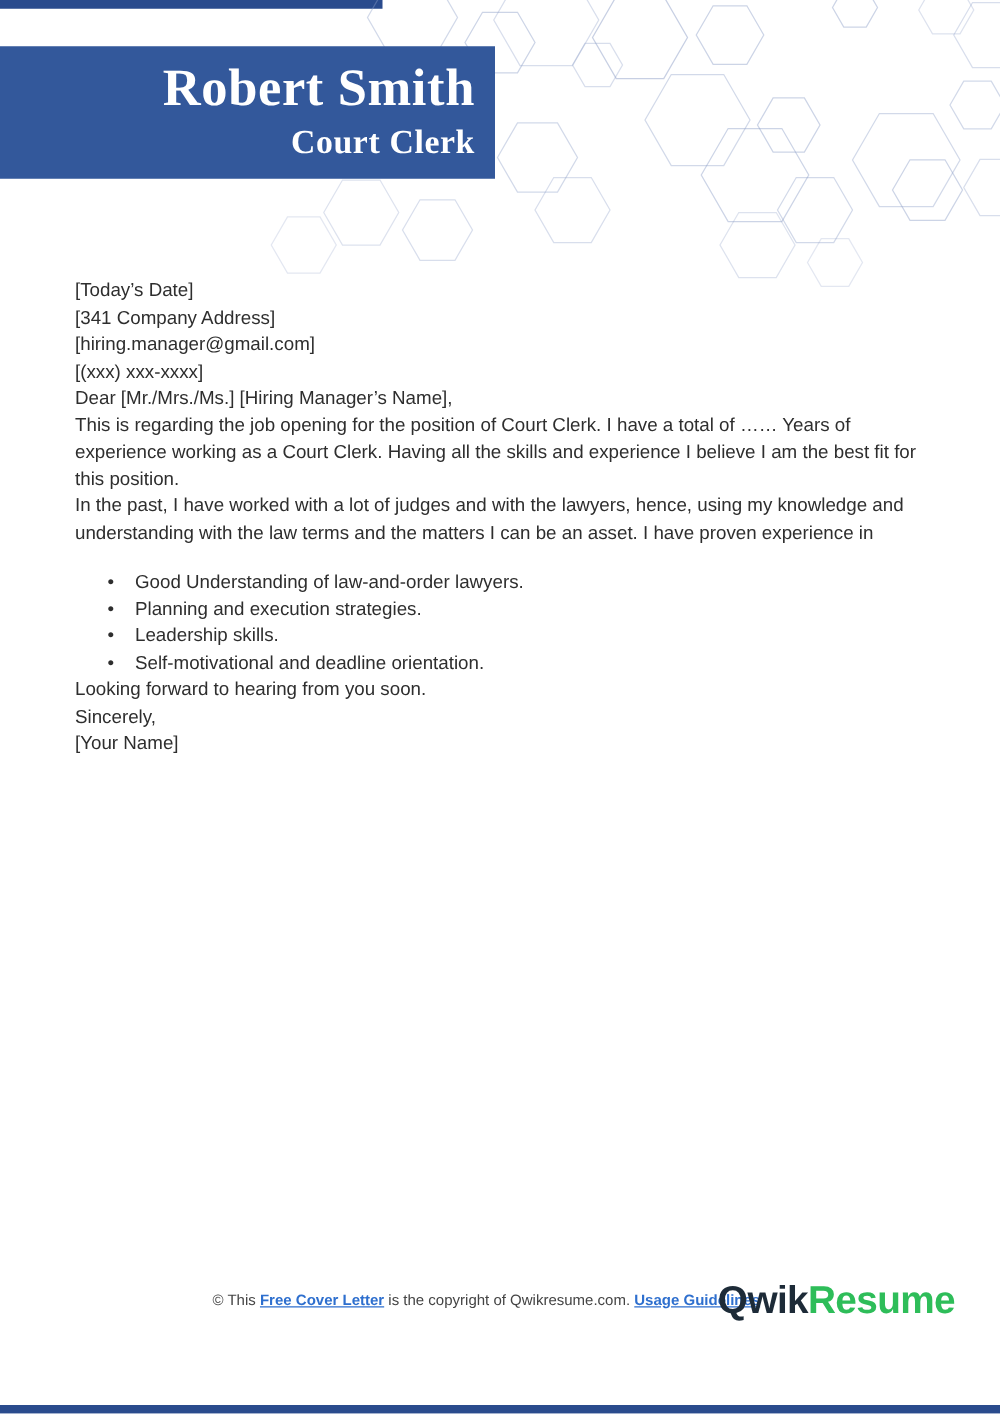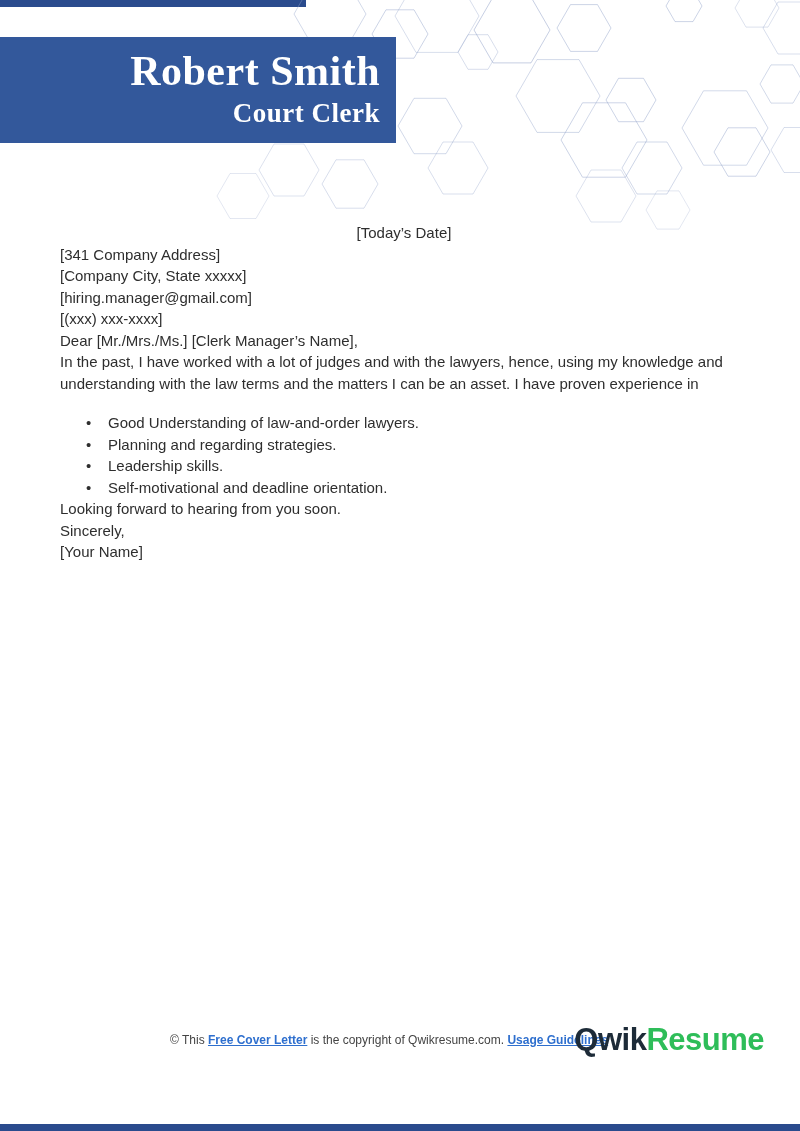--- a/index.html
+++ b/index.html
@@ -39,21 +39,21 @@
     margin:1px 16px 0 16px;
     letter-spacing:0.5px;
   }
   
   .letter{
     position:absolute;left:60px;top:222px;width:688px;
     font-size:15px;line-height:21.5px;
     z-index:2;
   }
   .letter p{margin:0;}
-  .date{margin-bottom:11px;text-align:center;}
+  .date{margin-bottom:11px;}
   .salutation{margin-top:46px;}
   .para-1{margin-top:21px;}
   .para-2{margin-top:14px;}
   ul.bullets{
     list-style:none;margin:18px 0 0 26px;padding:0;
   }
   ul.bullets li{
     position:relative;padding-left:22px;line-height:21.5px;
   }
   ul.bullets li .dot{position:absolute;left:0;top:0;}
@@ -122,38 +122,38 @@
   <div class="banner">
     <div class="name">Robert Smith</div>
     <div class="job-title">Court Clerk</div>
   </div>
 
   <div class="letter">
     <p class="date">[Today’s Date]</p>
 
     <div>
       <p>[341 Company Address]</p>
-      <p>[Company City, State xxxxx]</p>
       <p>[hiring.manager@gmail.com]</p>
       <p>[(xxx) xxx-xxxx]</p>
     </div>
 
-    <p class="salutation">Dear [Mr./Mrs./Ms.] [Clerk Manager’s Name],</p>
+    <p class="salutation">Dear [Mr./Mrs./Ms.] [Hiring Manager’s Name],</p>
 
+    <p class="para-1">This is regarding the job opening for the position of Court Clerk. I have a total of …… Years of experience working as a Court Clerk. Having all the skills and experience I believe I am the best fit for this position.</p>
 
     <p class="para-2">In the past, I have worked with a lot of judges and with the lawyers, hence, using my knowledge and understanding with the law terms and the matters I can be an asset. I have proven experience in</p>
 
     <ul class="bullets">
       <li>
         <span class="dot">•</span>
         <span>Good Understanding of law-and-order lawyers.</span>
       </li>
       <li>
         <span class="dot">•</span>
-        <span>Planning and regarding strategies.</span>
+        <span>Planning and execution strategies.</span>
       </li>
       <li>
         <span class="dot">•</span>
         <span>Leadership skills.</span>
       </li>
       <li>
         <span class="dot">•</span>
         <span>Self-motivational and deadline orientation.</span>
       </li>
     </ul>

